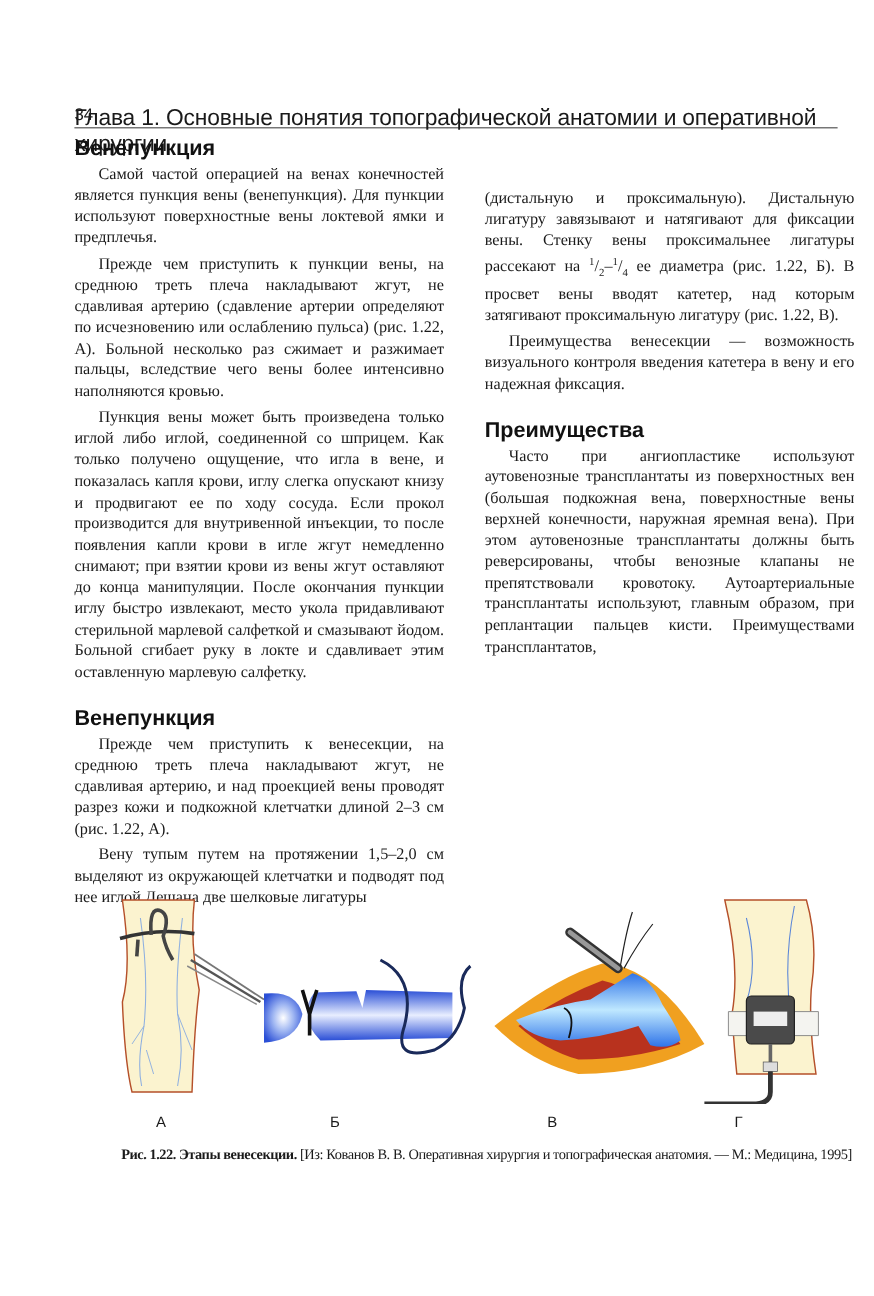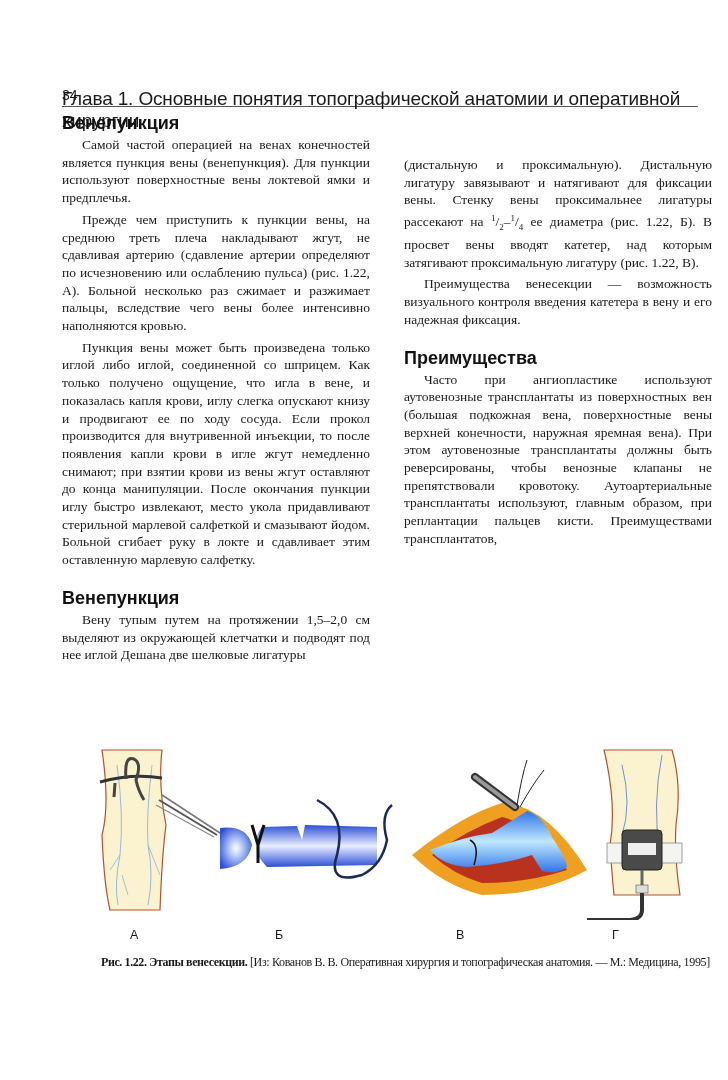--- a/index.html
+++ b/index.html
@@ -32,20 +32,21 @@
   <span class="running-title">Глава 1. Основные понятия топографической  анатомии и оперативной хирургии</span>
 </div>
 
 <div class="col col-left">
   <h2>Венепункция</h2>
   <p>Самой частой операцией на венах конечностей является пункция вены (венепункция). Для пункции используют поверхностные вены локтевой ямки и предплечья.</p>
   <p>Прежде чем приступить к пункции вены, на среднюю треть плеча накладывают жгут, не сдавливая артерию (сдавление артерии определяют по исчезновению или ослаблению пульса) (рис. 1.22, А). Больной несколько раз сжимает и разжимает пальцы, вследствие чего вены более интенсивно наполняются кровью.</p>
   <p>Пункция вены может быть произведена только иглой либо иглой, соединенной со шприцем. Как только получено ощущение, что игла в вене, и показалась капля крови, иглу слегка опускают книзу и продвигают ее по ходу сосуда. Если прокол производится для внутривенной инъекции, то после появления капли крови в игле жгут немедленно снимают; при взятии крови из вены жгут оставляют до конца манипуляции. После окончания пункции иглу быстро извлекают, место укола придавливают стерильной марлевой салфеткой и смазывают йодом. Больной сгибает руку в локте и сдавливает этим оставленную марлевую салфетку.</p>
   <div class="spacer-sec"></div>
   <h2>Венепункция</h2>
+  <p>Прежде чем приступить к венесекции, на среднюю треть плеча накладывают жгут, не сдавливая артерию, и над проекцией вены проводят разрез кожи и подкожной клетчатки длиной 2–3 см (рис. 1.22, А).</p>
   <p>Вену тупым путем на протяжении 1,5–2,0 см выделяют из окружающей клетчатки и подводят под нее иглой Дешана две шелковые лигатуры</p>
 </div>
 
 <div class="col col-right">
   <p class="noindent"><span>(дистальную и проксимальную). Дистальную лигатуру завязывают и натягивают для фиксации вены. Стенку вены проксимальнее лигатуры рассекают на </span><span class="frac"><sup>1</sup>/<sub>2</sub><span>–</span><sup>1</sup>/<sub>4</sub></span><span> ее диаметра (рис. 1.22, Б). В просвет вены вводят катетер, над которым затягивают проксимальную лигатуру (рис. 1.22, В).</span></p>
   <p>Преимущества венесекции — возможность визуального контроля введения катетера в вену и его надежная фиксация.</p>
   <div class="spacer-sec"></div>
   <h2>Преимущества</h2>
   <p>Часто при ангиопластике используют аутовенозные трансплантаты из поверхностных вен (большая подкожная вена, поверхностные вены верхней конечности, наружная яремная вена). При этом аутовенозные трансплантаты должны быть реверсированы, чтобы венозные клапаны не препятствовали кровотоку. Аутоартериальные трансплантаты используют, главным образом, при реплантации пальцев кисти. Преимуществами трансплантатов,</p>
 </div>

